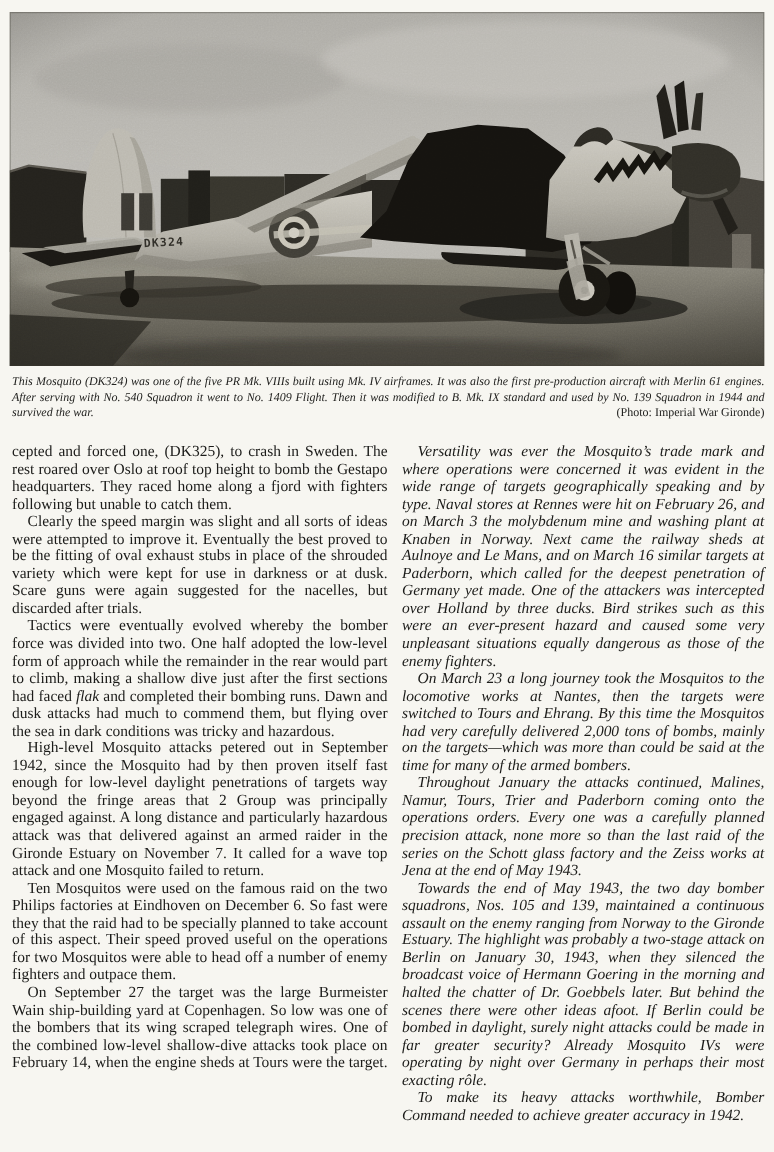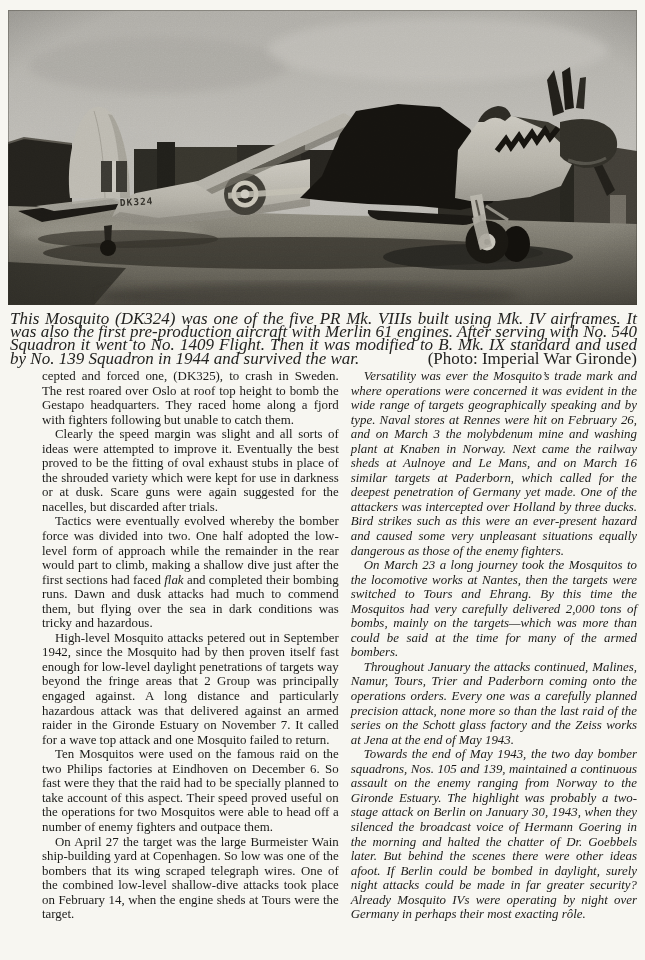--- a/index.html
+++ b/index.html
@@ -12,36 +12,36 @@
     overflow:hidden;
   }
   .photo-wrap{
     position:absolute;left:8px;top:10px;width:629px;height:295px;
     background:#b4b2ac;
   }
   .photo-wrap svg{display:block;}
   .caption{
     position:absolute;left:10px;top:312px;width:627px;
     font-style:italic;
-    font-size:17px;line-height:13.2px;
+    font-size:10px;line-height:13.2px;
     text-align:justify;
     color:#232321;
   }
   .caption .credit{
     position:absolute;right:0;bottom:0;
     font-style:normal;
     background:transparent;
   }
   .article{
     position:absolute;left:10px;top:369px;width:627px;
     display:flex;
     font-size:12.9px;line-height:14.55px;
     text-align:justify;
   }
-  .col-left{width:313px;margin-right:12px;margin-left:32px;}
+  .col-left{width:313px;margin-right:12px;}
   .col-right{width:302px;font-style:italic;}
   .article p{margin:0;padding:0;}
   .article p.indent{text-indent:13px;}
   .serial-text{
     font-family:"DejaVu Sans Mono", monospace;
     font-size:9.5px;font-weight:bold;letter-spacing:1px;
     fill:#312f29;
   }
 </style>
 </head>
@@ -185,21 +185,22 @@
   <span class="credit">(Photo: Imperial War Gironde)</span>
 </div>
 
 <div class="article">
   <div class="col-left">
       <p class=""><span>cepted and forced one, (DK325), to crash in Sweden. The rest roared over Oslo at roof top height to bomb the Gestapo headquarters. They raced home along a fjord with fighters following but unable to catch them.</span></p>
       <p class="indent"><span>Clearly the speed margin was slight and all sorts of ideas were attempted to improve it. Eventually the best proved to be the fitting of oval exhaust stubs in place of the shrouded variety which were kept for use in darkness or at dusk. Scare guns were again suggested for the nacelles, but discarded after trials.</span></p>
       <p class="indent"><span>Tactics were eventually evolved whereby the bomber force was divided into two. One half adopted the low-level form of approach while the remainder in the rear would part to climb, making a shallow dive just after the first sections had faced </span><i>flak</i><span> and completed their bombing runs. Dawn and dusk attacks had much to commend them, but flying over the sea in dark conditions was tricky and hazardous.</span></p>
       <p class="indent"><span>High-level Mosquito attacks petered out in September 1942, since the Mosquito had by then proven itself fast enough for low-level daylight penetrations of targets way beyond the fringe areas that 2 Group was principally engaged against. A long distance and particularly hazardous attack was that delivered against an armed raider in the Gironde Estuary on November 7. It called for a wave top attack and one Mosquito failed to return.</span></p>
       <p class="indent"><span>Ten Mosquitos were used on the famous raid on the two Philips factories at Eindhoven on December 6. So fast were they that the raid had to be specially planned to take account of this aspect. Their speed proved useful on the operations for two Mosquitos were able to head off a number of enemy fighters and outpace them.</span></p>
-      <p class="indent"><span>On April 27 the target was the large Burmeister Wain ship-building yard at Copenhagen. So low was one of the bombers that its wing scraped telegraph wires. One of the combined low-level shallow-dive attacks took place on February 14, when the engine sheds at Tours were the target.</span></p>
+      <p class="indent"><span>On September 27 the target was the large Burmeister Wain ship-building yard at Copenhagen. So low was one of the bombers that its wing scraped telegraph wires. One of the combined low-level shallow-dive attacks took place on February 14, when the engine sheds at Tours were the target.</span></p>
     </div>
   <div class="col-right">
       <p class="indent"><span>Versatility was ever the Mosquito’s trade mark and where operations were concerned it was evident in the wide range of targets geographically speaking and by type. Naval stores at Rennes were hit on February 26, and on March 3 the molybdenum mine and washing plant at Knaben in Norway. Next came the railway sheds at Aulnoye and Le Mans, and on March 16 similar targets at Paderborn, which called for the deepest penetration of Germany yet made. One of the attackers was intercepted over Holland by three ducks. Bird strikes such as this were an ever-present hazard and caused some very unpleasant situations equally dangerous as those of the enemy fighters.</span></p>
       <p class="indent"><span>On March 23 a long journey took the Mosquitos to the locomotive works at Nantes, then the targets were switched to Tours and Ehrang. By this time the Mosquitos had very carefully delivered 2,000 tons of bombs, mainly on the targets—which was more than could be said at the time for many of the armed bombers.</span></p>
       <p class="indent"><span>Throughout January the attacks continued, Malines, Namur, Tours, Trier and Paderborn coming onto the operations orders. Every one was a carefully planned precision attack, none more so than the last raid of the series on the Schott glass factory and the Zeiss works at Jena at the end of May 1943.</span></p>
       <p class="indent"><span>Towards the end of May 1943, the two day bomber squadrons, Nos. 105 and 139, maintained a continuous assault on the enemy ranging from Norway to the Gironde Estuary. The highlight was probably a two-stage attack on Berlin on January 30, 1943, when they silenced the broadcast voice of Hermann Goering in the morning and halted the chatter of Dr. Goebbels later. But behind the scenes there were other ideas afoot. If Berlin could be bombed in daylight, surely night attacks could be made in far greater security? Already Mosquito IVs were operating by night over Germany in perhaps their most exacting rôle.</span></p>
+      <p class="indent"><span>To make its heavy attacks worthwhile, Bomber Command needed to achieve greater accuracy in 1942.</span></p>
     </div>
 </div>
 
 </body></html>

